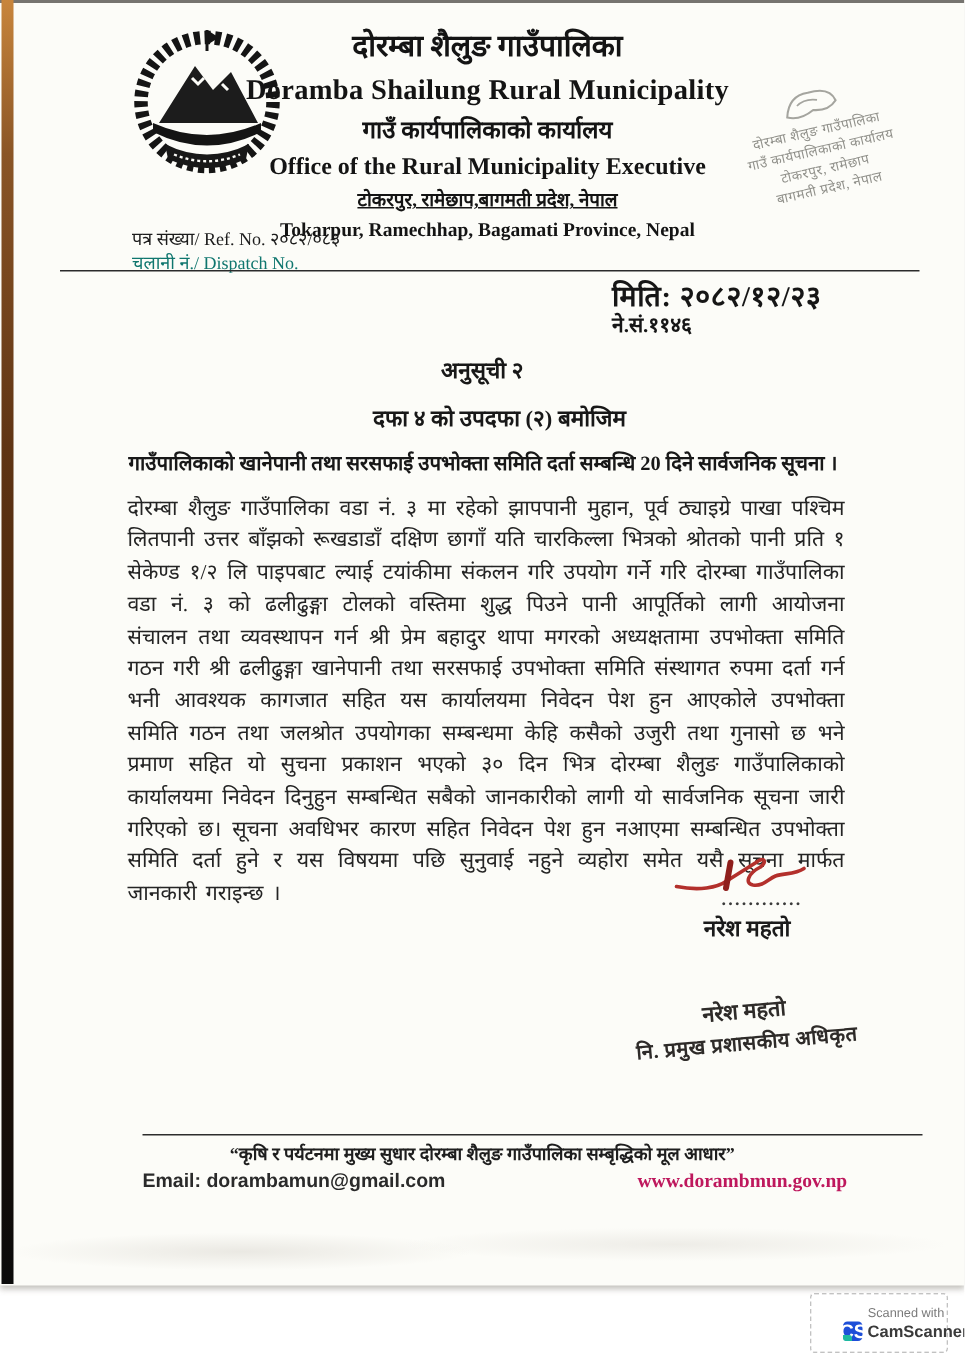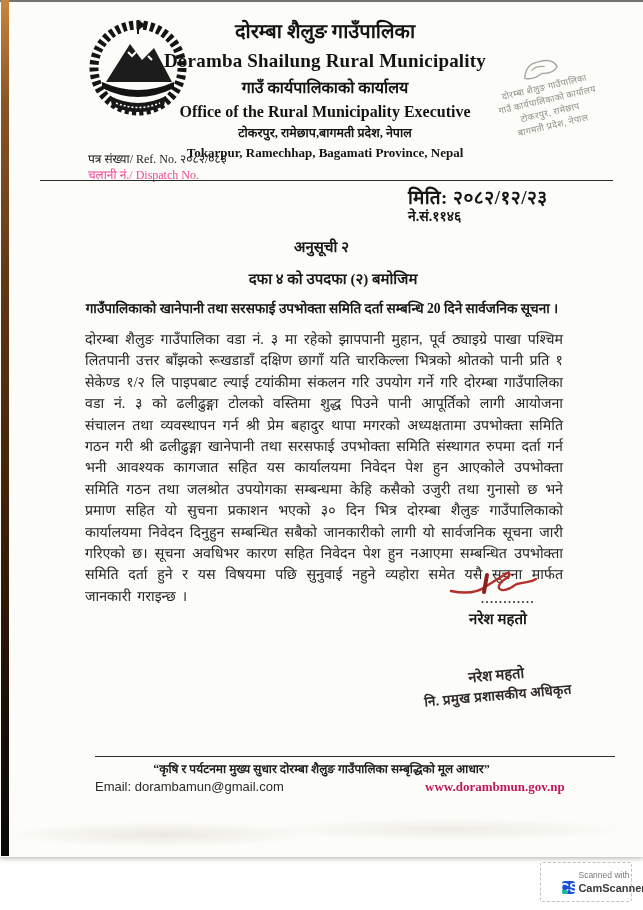--- a/index.html
+++ b/index.html
@@ -18,31 +18,31 @@
   .spine { position:absolute; left:1px; top:0; width:8px; height:856px;
            background:linear-gradient(to bottom,#c8853c 0%, #8a5526 12%, #5f3414 35%, #3c2009 62%, #1c1008 82%, #0a0a0a 100%); }
 
   
   .emblem { position:absolute; left:88px; top:16px; }
   .head-text { position:absolute; left:140px; top:16px; width:370px; text-align:center; color:#141414; }
   .title-np  { font-size:20px; font-weight:700; line-height:30px; font-family:"Liberation Serif",serif; }
   .title-en  { font-size:19px; font-weight:700; line-height:29px; letter-spacing:.2px; }
   .office-np { font-size:16px; font-weight:700; line-height:25px; }
   .office-en { font-size:16px; font-weight:700; line-height:24px; }
-  .addr-np   { font-size:12.5px; font-weight:700; line-height:19px; }
+  .addr-np   { font-size:12.5px; font-weight:700; line-height:19px;text-decoration:underline; }
   .addr-en   { font-size:13px; font-weight:600; line-height:19px; }
 
   .stamp { position:absolute; left:486px; top:56px; width:120px; text-align:center;
            transform:rotate(-13deg); color:#90908a; }
   .stamp div { font-size:9px; line-height:13px; letter-spacing:.4px; white-space:nowrap; }
   .stamp svg { display:block; margin:0 auto 1px auto; opacity:.8; }
 
   
   .ref-line      { position:absolute; left:88px; top:150px; font-size:12px; color:#1c1c1c; }
-  .dispatch-line { position:absolute; left:88px; top:166px; font-size:12px; color:#ec4899; }
+  .dispatch-line { position:absolute; left:88px; top:166px; font-size:12px; color:#0f766e; }
   .main-rule   { position:absolute; left:40px; top:180px; width:573px; border-top:1.6px solid #2b2b2b; }
   .date-line   { position:absolute; left:408px; top:184px; font-size:19px; font-weight:600; color:#161616; letter-spacing:.5px; }
   .serial-line { position:absolute; left:408px; top:206px; font-size:14px; font-weight:600; color:#161616;text-align:right; }
 
   
   .annex   { position:absolute; left:0; top:236px; width:643px; text-align:center; font-size:15px; font-weight:600; color:#181818; }
   .clause  { position:absolute; left:0; top:268px; width:643px; text-align:center; font-size:15px; font-weight:600; color:#181818;padding-left:23px; }
   .subject { position:absolute; left:42px; top:298px; width:560px; text-align:center; font-size:13.6px; font-weight:600; color:#181818; }
   .body-text { position:absolute; left:85px; top:329px; width:478px; font-size:14.2px; font-weight:500;
                line-height:21.4px; text-align:justify; color:#242424; word-spacing:2.5px; }
@@ -54,21 +54,21 @@
   .sig-name  { position:absolute; left:398px; top:608px; width:200px; text-align:center; font-size:15px; font-weight:600; color:#1b1b1b; }
   .sig-desig { position:absolute; left:398px; top:632px; width:200px; text-align:center; font-size:14px; font-weight:600; color:#1b1b1b; }
   .stamp-sig { position:absolute; left:392px; top:664px; width:210px; text-align:center;
                transform:rotate(-5deg); color:#2e2b29; }
   .stamp-sig .s-name  { font-size:14.5px; font-weight:600; line-height:22px; }
   .stamp-sig .s-desig { font-size:13.5px; font-weight:600; line-height:20px; letter-spacing:.3px; }
 
   
   .footer-rule { position:absolute; left:95px; top:756px; width:520px; border-top:1.3px solid #2d2d2d; }
   .tagline { position:absolute; left:40px; top:760px; width:563px; text-align:center; font-size:12px; font-weight:600; color:#1e1e1e; }
-  .email   { position:absolute; left:95px; top:779px; font-size:13px; font-weight:400; color:#2a2a2a;
+  .email   { position:absolute; left:95px; top:779px; font-size:13px; font-weight:700; color:#2a2a2a;
              font-family:"Liberation Sans","DejaVu Sans",sans-serif; }
   .website { position:absolute; left:425px; top:779px; font-size:13px; font-weight:700; color:#be185d;
              font-family:Liberation Serif, serif; }
 
   
   .cs-badge { position:absolute; left:540px; top:862px; width:92px; height:40px;
               border:1px dashed #c2c2c2; border-radius:3px; background:#fff;
               display:flex; flex-direction:column; align-items:center; justify-content:center; gap:1px;
               font-family:"Liberation Sans","DejaVu Sans",sans-serif;padding-left:36px; }
   .cs-line1 { font-size:8.5px; color:#7a7a7a; line-height:10px; }

